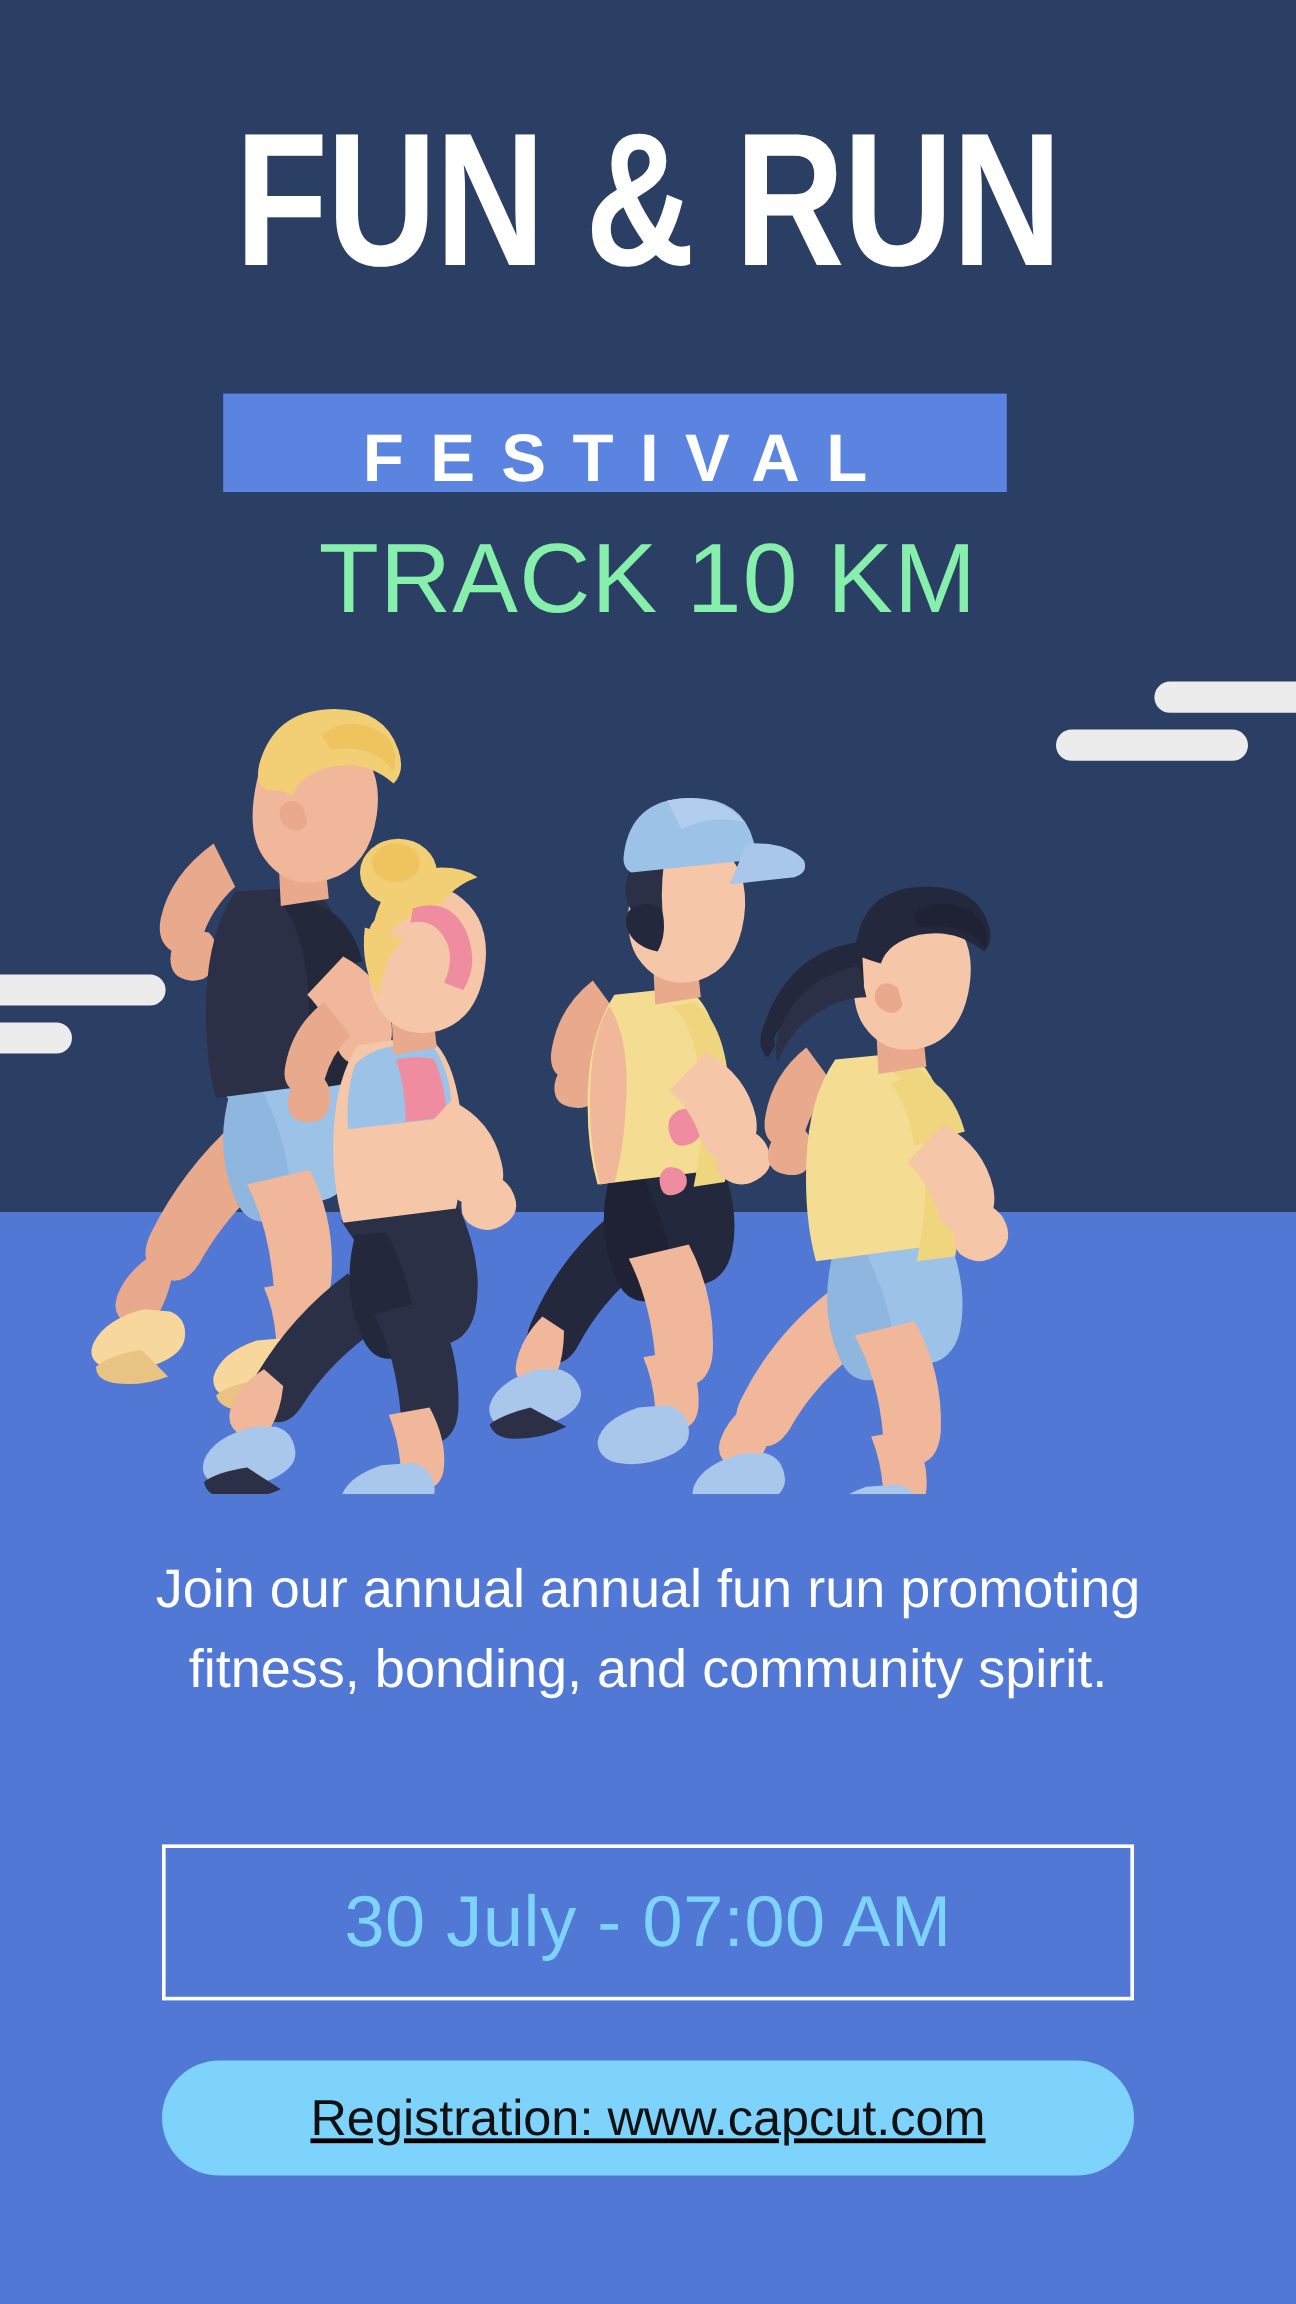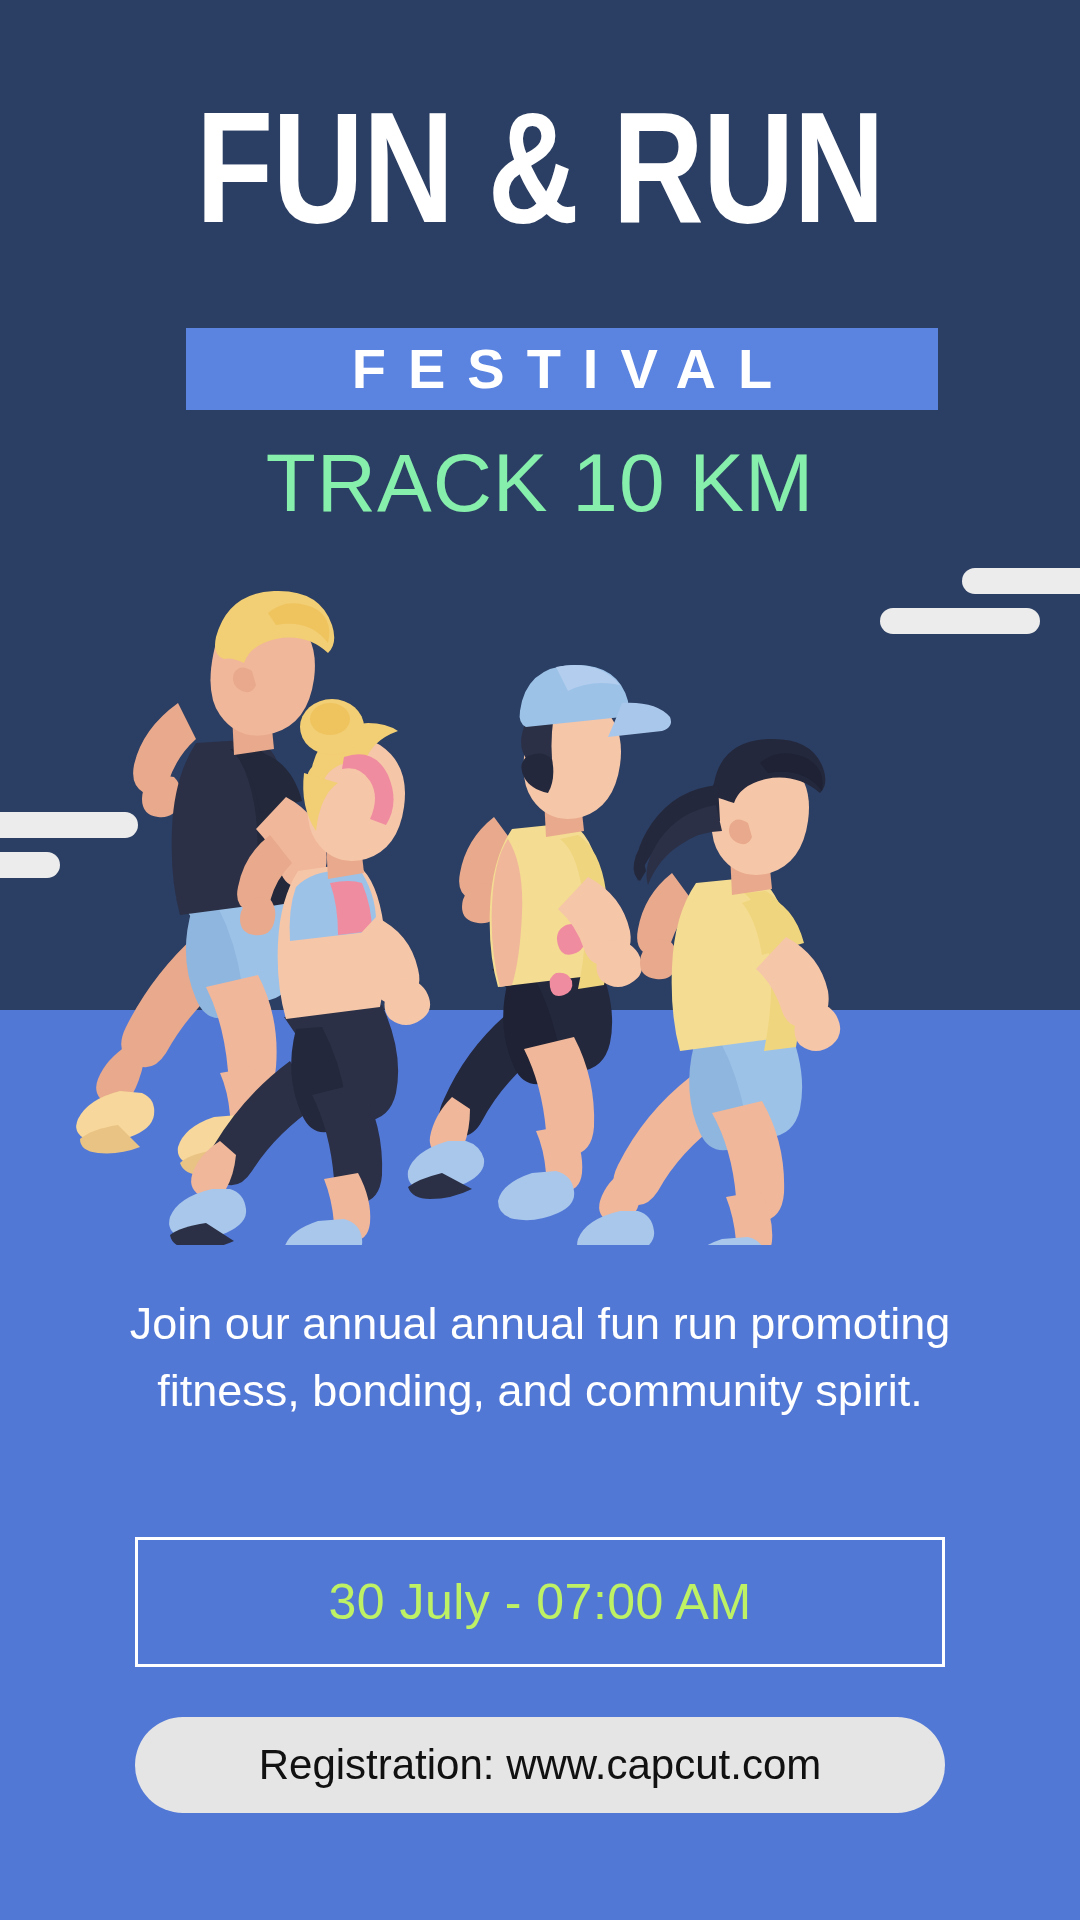--- a/index.html
+++ b/index.html
@@ -45,23 +45,23 @@
     font-size:158px;
     line-height:150px;
     letter-spacing:-1px;
     color:#FFFFFF;
     transform:scaleX(0.80);
     transform-origin:center top;
     white-space:nowrap;
   }
   .festival-band {
     position:absolute; left:186px; top:328px;
-    width:752px; height:82px;
+    width:653px; height:82px;
     background:#5B84E0;
-    display:flex; align-items:center; justify-content:center;
+    display:flex; align-items:flex-end; justify-content:center;
   }
   .festival-text {
     font-size:56px;
     font-weight:700;
     letter-spacing:22px;
     color:#FFFFFF;
     text-indent:22px;
     line-height:1;
   }
   .track-line {
@@ -89,32 +89,32 @@
     line-height:67px;
     font-weight:400;
   }
   .date-box {
     position:absolute; left:135px; top:1537px;
     width:810px; height:130px;
     border:3px solid #FFFFFF;
     display:flex; align-items:center; justify-content:center;
   }
   .date-text {
-    color:#bef264;
-    font-size:50px;
+    color:#7dd3fc;
+    font-size:60px;
     font-weight:400;
     letter-spacing:0.5px;
     line-height:1;
   }
   .reg-pill {
     position:absolute; left:135px; top:1717px;
     width:810px; height:96px;
-    background:#e5e5e5;
+    background:#7dd3fc;
     border-radius:48px;
-    display:flex; align-items:center; justify-content:center;
+    display:flex; align-items:center; justify-content:center;text-decoration:underline;
   }
   .reg-text {
     color:#111111;
     font-size:42px;
     font-weight:400;
     line-height:1;
   }
 </style>
 </head>
 <body>

